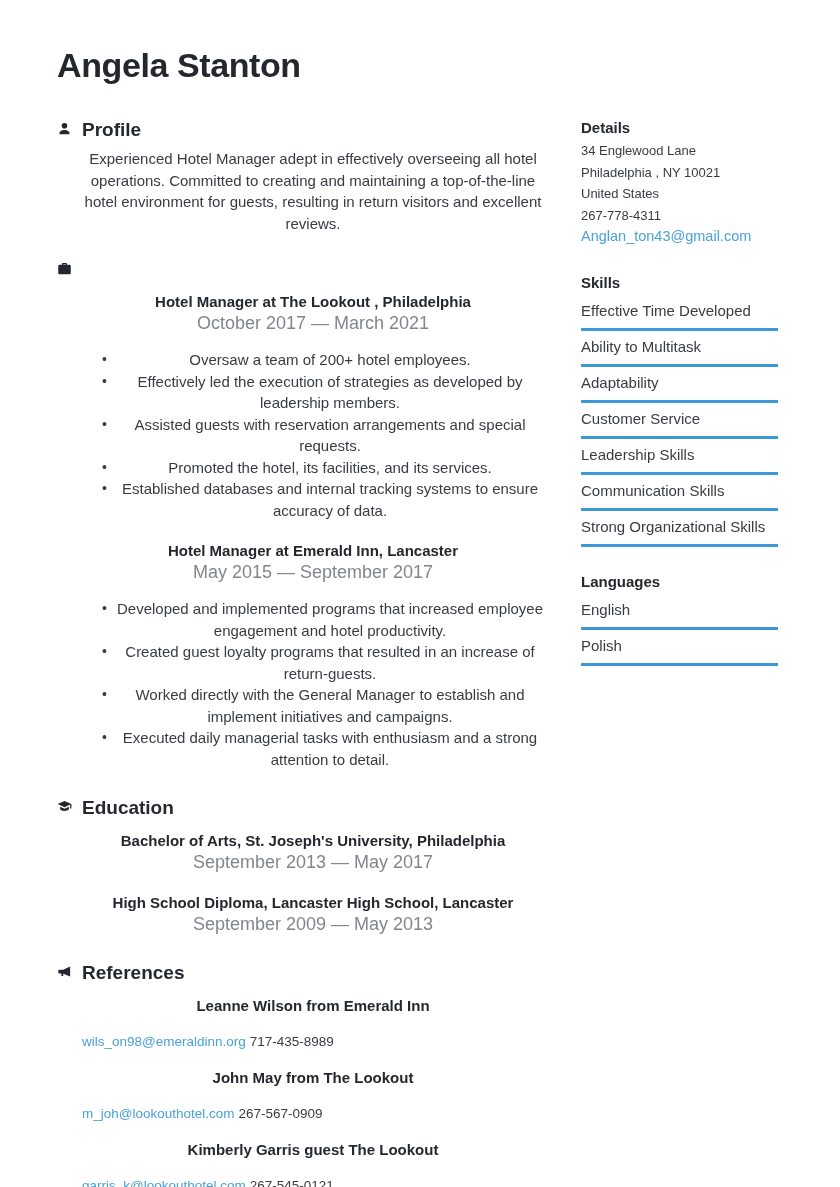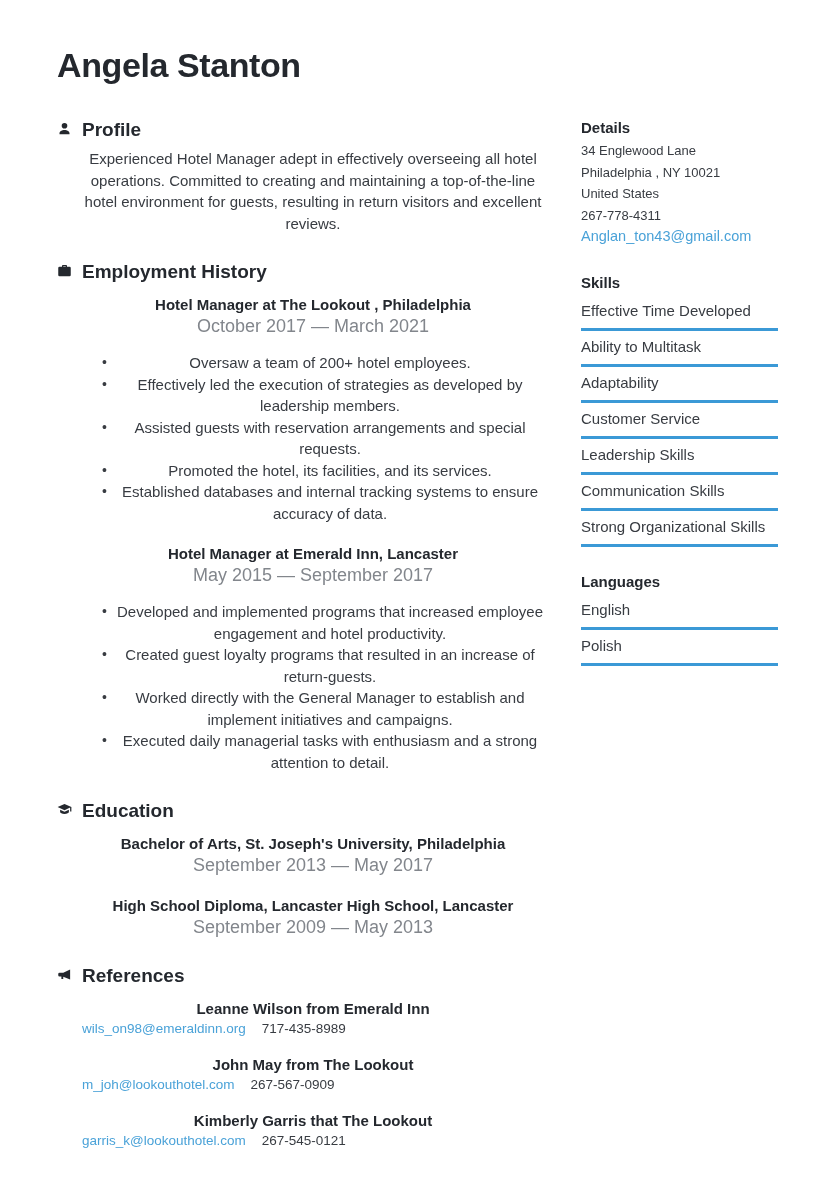--- a/index.html
+++ b/index.html
@@ -37,21 +37,21 @@
 
   ul.bullets { list-style:none; margin:15px 0 0 18px; padding:0; }
   ul.bullets li { position:relative; padding-left:16px; font-size:15px; line-height:21.5px; }
   ul.bullets li::before { content:"•"; position:absolute; left:2px; top:0; font-size:14px; color:var(--text); }
 
   .edu { margin-top:13px; }
   .edu + .edu { margin-top:21px; }
 
   .ref { margin-top:13px; }
   .ref + .ref { margin-top:20px; }
-  .ref-contact { margin-top:4px; font-size:13.5px; display:flex; gap:16px; }
+  .ref-contact { margin-top:20px; font-size:13.5px; display:flex; gap:4px; }
   a.link { color:var(--link); text-decoration:none; cursor:pointer; }
 
   
   .side-section { margin-bottom:26px; }
   .side-heading { font-size:15px; font-weight:700; color:var(--heading); margin-bottom:4px; }
   .side-line { font-size:13px; line-height:21.5px; }
   .side-email { display:inline-block; font-size:14.5px; line-height:21.5px; }
 
   .ruled-item { font-size:15px; line-height:21px; padding:5px 0 7px; border-bottom:3px solid var(--accent); }
 </style>
@@ -76,21 +76,20 @@
           <span class="section-title">Profile</span>
         </div>
         <div class="indent profile-text">Experienced Hotel Manager adept in effectively overseeing all hotel operations. Committed to creating and maintaining a top-of-the-line hotel environment for guests, resulting in return visitors and excellent reviews.</div>
       </div>
 
       <div class="section">
         <div class="section-head">
           <span><svg viewBox="0 0 24 24">
                 <path d="M9.5 3h5A1.5 1.5 0 0 1 16 4.5V6h4a2 2 0 0 1 2 2v11a2 2 0 0 1-2 2H4a2 2 0 0 1-2-2V8a2 2 0 0 1 2-2h4V4.5A1.5 1.5 0 0 1 9.5 3zm.5 3h4V5h-4v1z"></path>
               </svg></span>
-          <span class="section-title">Employment History</span>
         </div>
         <div class="indent">
 
           <div class="job">
             <div class="entry-title">Hotel Manager at The Lookout , Philadelphia</div>
             <div class="entry-dates">October 2017 — March 2021</div>
             <ul class="bullets">
               <li>Oversaw a team of 200+ hotel employees.</li>
               <li>Effectively led the execution of strategies as developed by leadership members.</li>
               <li>Assisted guests with reservation arrangements and special requests.</li>
@@ -151,21 +150,21 @@
 
           <div class="ref">
             <div class="entry-title">John May from The Lookout</div>
             <div class="ref-contact">
               <a class="link">m_joh@lookouthotel.com</a>
               <span>267-567-0909</span>
             </div>
           </div>
 
           <div class="ref">
-            <div class="entry-title">Kimberly Garris that The Lookout</div>
+            <div class="entry-title">Kimberly Garris guest The Lookout</div>
             <div class="ref-contact">
               <a class="link">garris_k@lookouthotel.com</a>
               <span>267-545-0121</span>
             </div>
           </div>
 
         </div>
       </div>
 
     </div>

